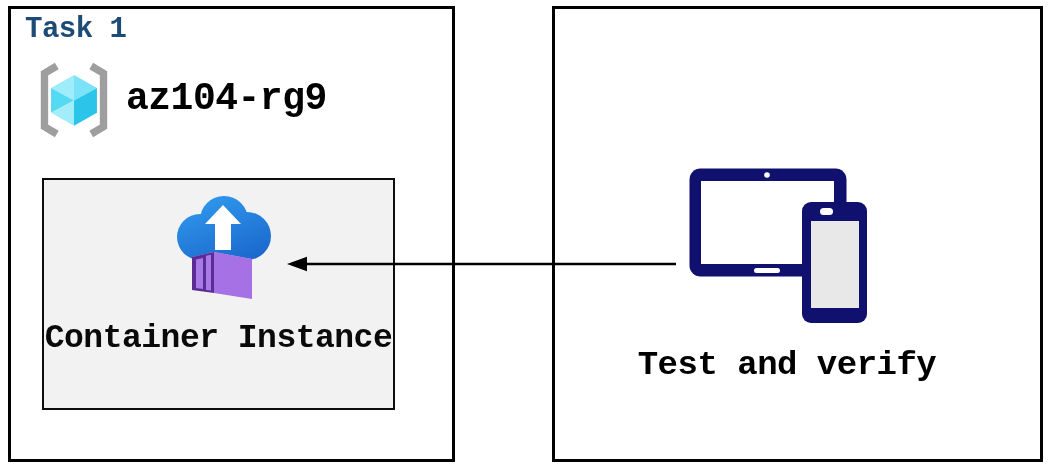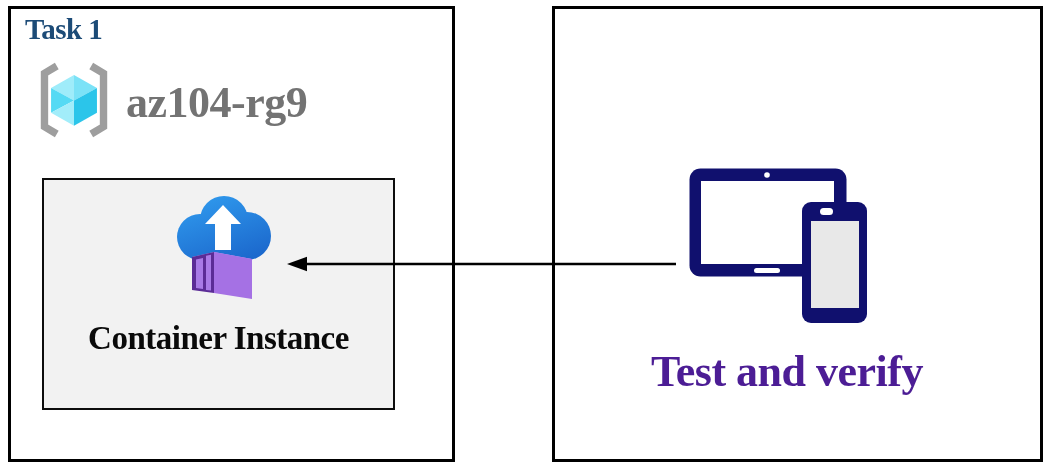--- a/index.html
+++ b/index.html
@@ -1,20 +1,20 @@
 <!DOCTYPE html>
 <html style="--page-background: #FFFFFF; --title-blue: #1C4B77; --box-border: #000000; --inner-box-fill: #F2F2F2; --inner-box-border: #0D0D0D; --device-navy: #10106E; --phone-screen-gray: #E8E8E8; --cloud-blue-top: #2F98EC; --cloud-blue-bottom: #1B67CC; --container-front-purple: #A571E4; --container-top-purple: #C9A6F6; --container-frame-purple: #5B2C96; --container-stripe-purple: #A87AE6; --bracket-gray: #9E9E9E; --cube-top-light: #9FECFA; --cube-top: #7BE2F7; --cube-left: #55DAF4; --cube-left-lower: #A2EDFA; --cube-right: #2BC5EA; --arrow-black: #000000;"><head>
 <meta charset="utf-8">
 <style>
   html,body{margin:0;padding:0;background:#fff;}
   .canvas{
     position:relative;
     width:1049px;height:465px;
     background:var(--page-background,#fff);
-    font-family:Liberation Serif, serif;
+    font-family:Liberation Mono, monospace;
     overflow:hidden;
   }
   .task-box{
     position:absolute;
     box-sizing:border-box;
     border:3px solid var(--box-border,#000);
     background:#fff;
   }
   .task1{left:8px;top:6px;width:447px;height:456px;}
   .task2{left:552px;top:6px;width:491px;height:456px;}
@@ -23,41 +23,41 @@
     font-size:29px;font-weight:700;line-height:1.15;
     color:var(--title-blue,#1C4B77);
     letter-spacing:-0.5px;
     white-space:nowrap;
   }
   .title1{left:25px;top:13px;}
   .title2{left:584px;top:13px;}
   .rg-icon{position:absolute;left:33px;top:61px;}
   .rg-name{
     position:absolute;left:126px;top:77px;
-    font-size:44px;font-weight:700;color:#737373;
+    font-size:38px;font-weight:700;color:#000000;
     letter-spacing:-0.5px;white-space:nowrap;
   }
   .inner-box{
     position:absolute;left:42px;top:178px;
     box-sizing:border-box;width:353px;height:232px;
     background:var(--inner-box-fill,#F2F2F2);
     border:2px solid var(--inner-box-border,#0D0D0D);
   }
   .ci-icon{position:absolute;left:128px;top:13px;}
   .inner-label{
     position:absolute;left:0;right:0;top:140px;
     text-align:center;
     font-size:33px;font-weight:700;color:#0a0a0a;
     letter-spacing:-0.5px;white-space:nowrap;
   }
   .devices-icon{position:absolute;left:688px;top:167px;}
   .verify-label{
     position:absolute;left:600px;top:346px;width:374px;
     text-align:center;
-    font-size:44px;font-weight:700;color:#4c1d95;
+    font-size:34px;font-weight:700;color:#000000;
     letter-spacing:-0.5px;white-space:nowrap;
   }
   .arrow-svg{position:absolute;left:280px;top:250px;z-index:10;}
 
   
   .fill-navy{fill:var(--device-navy,#10106E);}
   .fill-phone-screen{fill:var(--phone-screen-gray,#E8E8E8);}
   .stop-cloud-top{stop-color:var(--cloud-blue-top,#2F98EC);}
   .stop-cloud-bottom{stop-color:var(--cloud-blue-bottom,#1B67CC);}
   .fill-ctop{fill:var(--container-top-purple,#C9A6F6);}

